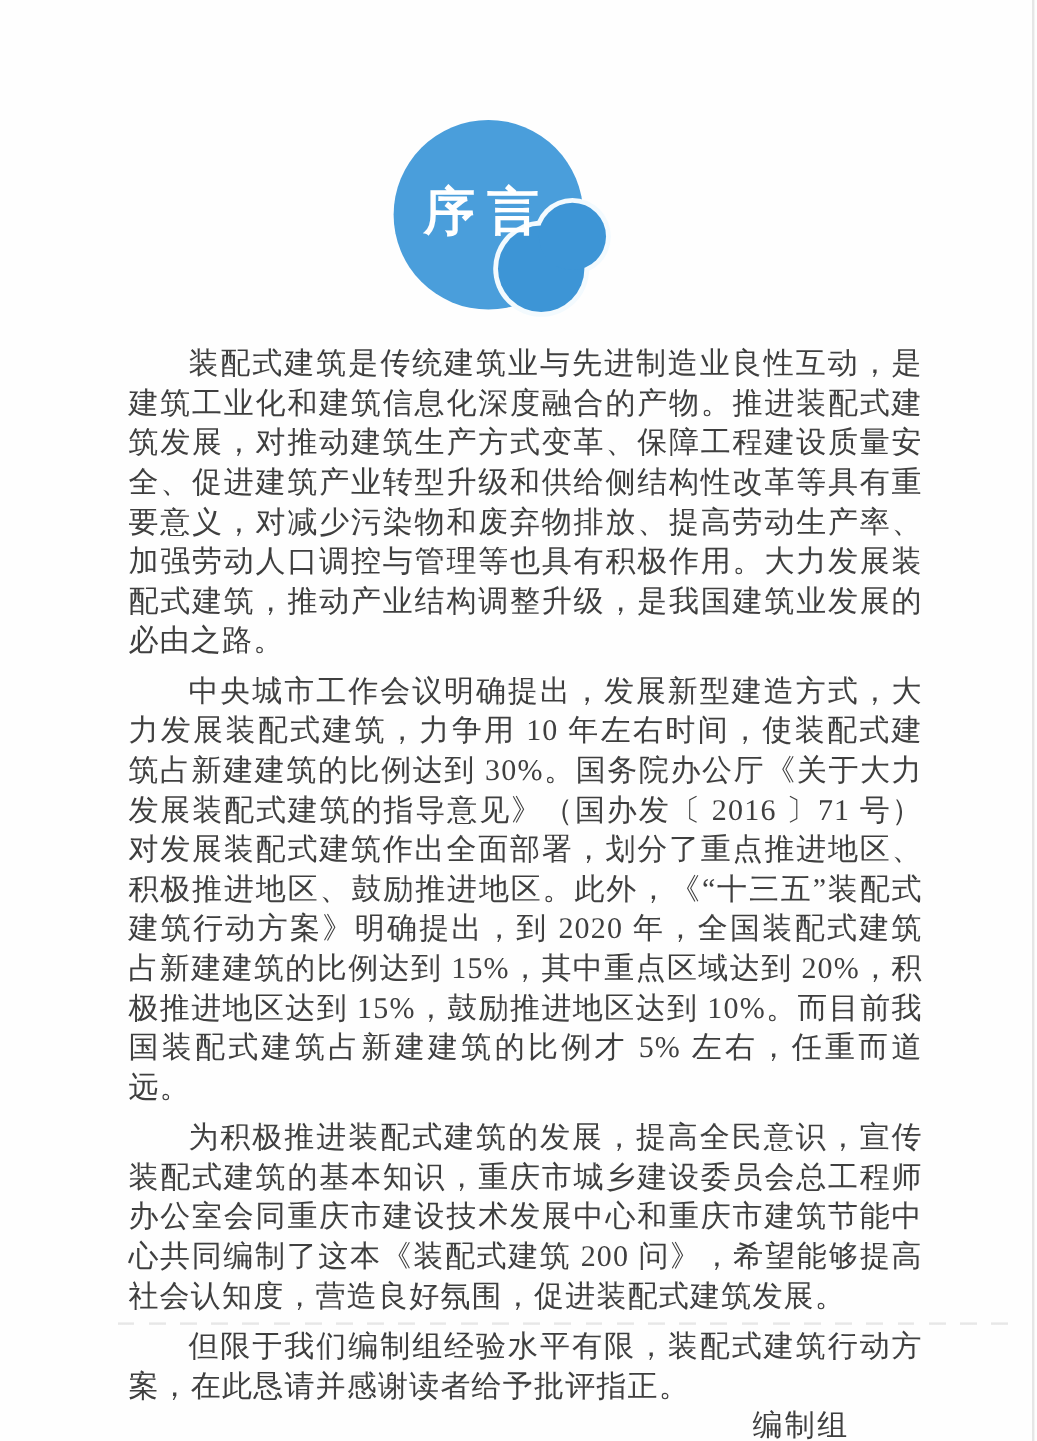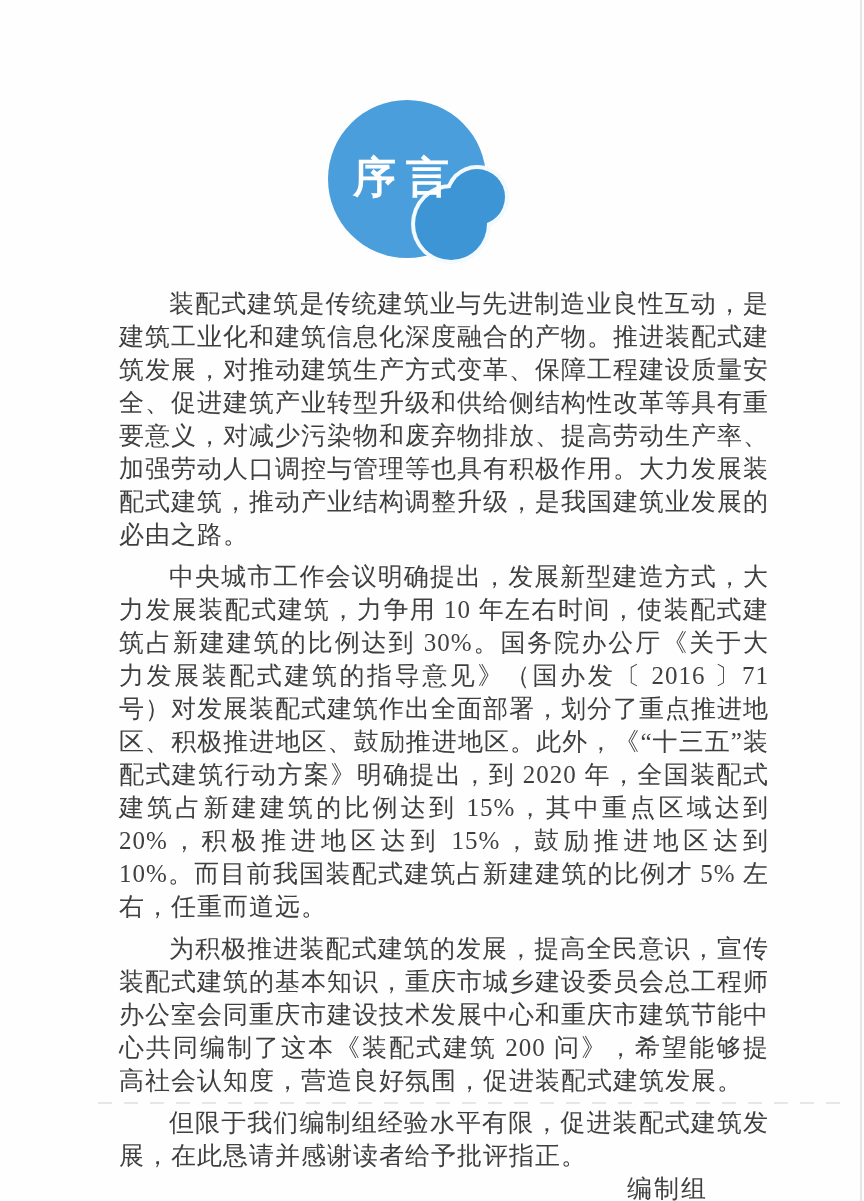--- a/index.html
+++ b/index.html
@@ -46,21 +46,21 @@
   }
   
   .body-text {
     position: absolute;
     left: 103px;
     top: 287px;
     width: 666px;
     color: #3f3f3f;
   }
   .body-text p {
-    margin: 0 0 9px 16px;
+    margin: 0 0 9px 4px;
     font-size: 25px;
     line-height: 33px;
     letter-spacing: 1px;
     text-align: justify;
     text-align-last: left;
     text-indent: 2em;
   }
   .body-text p:last-of-type {
     margin-bottom: 0;
   }
@@ -112,20 +112,20 @@
     <circle cx="136" cy="134" r="36" fill="#3D95D6"></circle>
     <circle cx="162" cy="107" r="28" fill="#3D95D6"></circle>
   </svg>
 
   <div class="badge-title">序言</div>
 
   <div class="body-text">
     <p>装配式建筑是传统建筑业与先进制造业良性互动，是建筑工业化和建筑信息化深度融合的产物。推进装配式建筑发展，对推动建筑生产方式变革、保障工程建设质量安全、促进建筑产业转型升级和供给侧结构性改革等具有重要意义，对减少污染物和废弃物排放、提高劳动生产率、加强劳动人口调控与管理等也具有积极作用。大力发展装配式建筑，推动产业结构调整升级，是我国建筑业发展的必由之路。</p>
     <p>中央城市工作会议明确提出，发展新型建造方式，大力发展装配式建筑，力争用 10 年左右时间，使装配式建筑占新建建筑的比例达到 30%。国务院办公厅《关于大力发展装配式建筑的指导意见》（国办发〔 2016 〕71 号）对发展装配式建筑作出全面部署，划分了重点推进地区、积极推进地区、鼓励推进地区。此外，《“十三五”装配式建筑行动方案》明确提出，到 2020 年，全国装配式建筑占新建建筑的比例达到 15%，其中重点区域达到 20%，积极推进地区达到 15%，鼓励推进地区达到 10%。而目前我国装配式建筑占新建建筑的比例才 5% 左右，任重而道远。</p>
     <p>为积极推进装配式建筑的发展，提高全民意识，宣传装配式建筑的基本知识，重庆市城乡建设委员会总工程师办公室会同重庆市建设技术发展中心和重庆市建筑节能中心共同编制了这本《装配式建筑 200 问》，希望能够提高社会认知度，营造良好氛围，促进装配式建筑发展。</p>
-    <p>但限于我们编制组经验水平有限，促进装配式建筑发展，在此恳请并感谢读者给予批评指正。</p>
+    <p>但限于我们编制组经验水平有限，装配式建筑行动方案，在此恳请并感谢读者给予批评指正。</p>
     <div class="signature">编制组</div>
     <div class="date">2018 年 6 月</div>
   </div>
 
   <div class="scan-artifact-line"></div>
 
 </div>
 
 </body></html>

